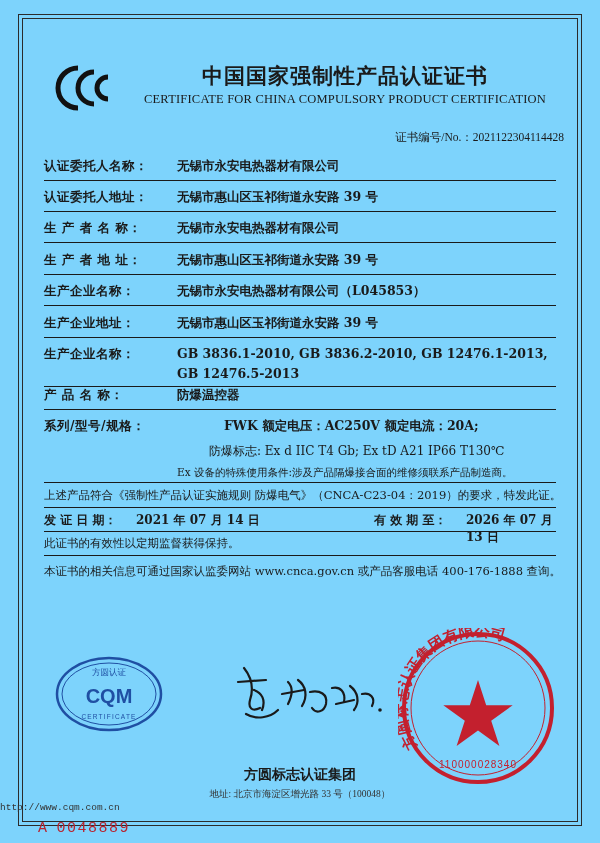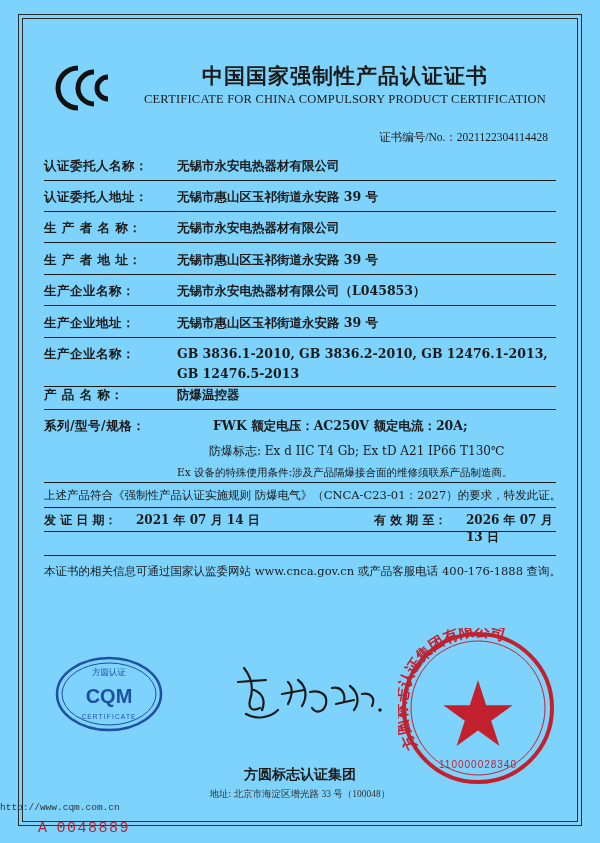--- a/index.html
+++ b/index.html
@@ -67,21 +67,21 @@
     text-align: center;
     font-family: "Liberation Serif", serif;
     font-size: 12.5px;
     letter-spacing: 0.2px;
     color: #1a1a1a;
   }
 
   
   .cert-no {
     position: absolute;
-    right: 52px;
+    right: 36px;
     top: 130px;
     font-size: 11.5px;
     color: #1a1a1a;
     font-family: "Liberation Serif", serif;
     white-space: nowrap;
   }
 
   
   .field {
     position: absolute;
@@ -302,40 +302,41 @@
   <div class="sep" style="top:386px;"></div>
 
   <div class="field" style="top:387px;">
     <span class="lbl">产 品 名 称：</span>
     <span class="val">防爆温控器</span>
   </div>
   <div class="sep" style="top:409px;"></div>
 
   <div class="field" style="top:418px;">
     <span class="lbl">系列/型号/规格：</span>
-    <span class="val" style="left:169px;">FWK  额定电压：AC250V 额定电流：20A;</span>
+    <span class="val" style="left:180px;">FWK  额定电压：AC250V 额定电流：20A;</span>
   </div>
   <div class="sub-line" style="top:443px;padding-left:32px;">防爆标志: Ex d IIC T4 Gb; Ex tD A21 IP66 T130℃</div>
   <div class="sub-line small" style="top:466px;">Ex 设备的特殊使用条件:涉及产品隔爆接合面的维修须联系产品制造商。</div>
 
   <div class="sep" style="top:482px;"></div>
 
-  <div class="note" style="top:488px;">上述产品符合《强制性产品认证实施规则 防爆电气》（CNCA-C23-01：2027）的要求，特发此证。</div>
+  <div class="note" style="top:488px;">上述产品符合《强制性产品认证实施规则 防爆电气》（CNCA-C23-04：2019）的要求，特发此证。</div>
 
   <div class="sep" style="top:507px;"></div>
 
   <div class="date-row" style="top:512px;">
     <span class="dl">发 证 日 期：</span>
     <span class="dv">2021 年 07 月 14 日</span>
     <span class="dl2">有 效 期 至：</span>
     <span class="dv2">2026 年 07 月 13 日</span>
   </div>
 
   <div class="sep" style="top:531px;"></div>
 
+  <div class="note" style="top:536px;">此证书的有效性以定期监督获得保持。</div>
 
   <div class="sep" style="top:555px;"></div>
 
   <div class="note" style="top:564px;">本证书的相关信息可通过国家认监委网站 www.cnca.gov.cn 或产品客服电话 400-176-1888 查询。</div>
 
   <div class="cqm">
     <svg width="110" height="78" viewBox="0 0 110 78">
       <ellipse cx="55" cy="39" rx="52" ry="36" fill="none" stroke="#1f4fa3" stroke-width="2.5"></ellipse>
       <ellipse cx="55" cy="39" rx="47" ry="31" fill="none" stroke="#1f4fa3" stroke-width="1"></ellipse>
       <text x="55" y="20" text-anchor="middle" font-family="DejaVu Serif, serif" font-size="8.5" fill="#1f4fa3">方圆认证</text>

